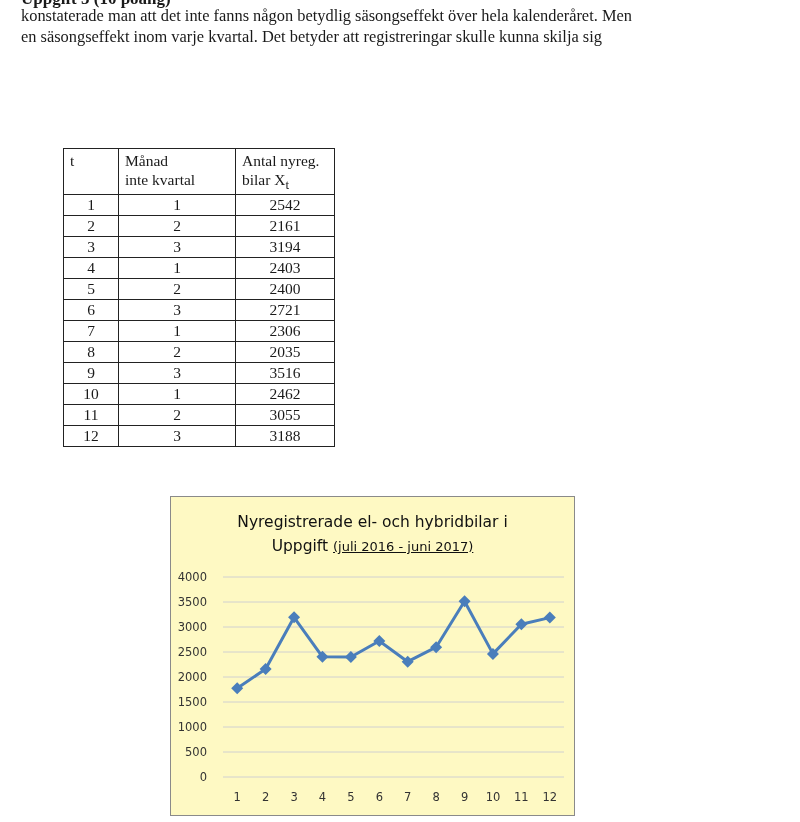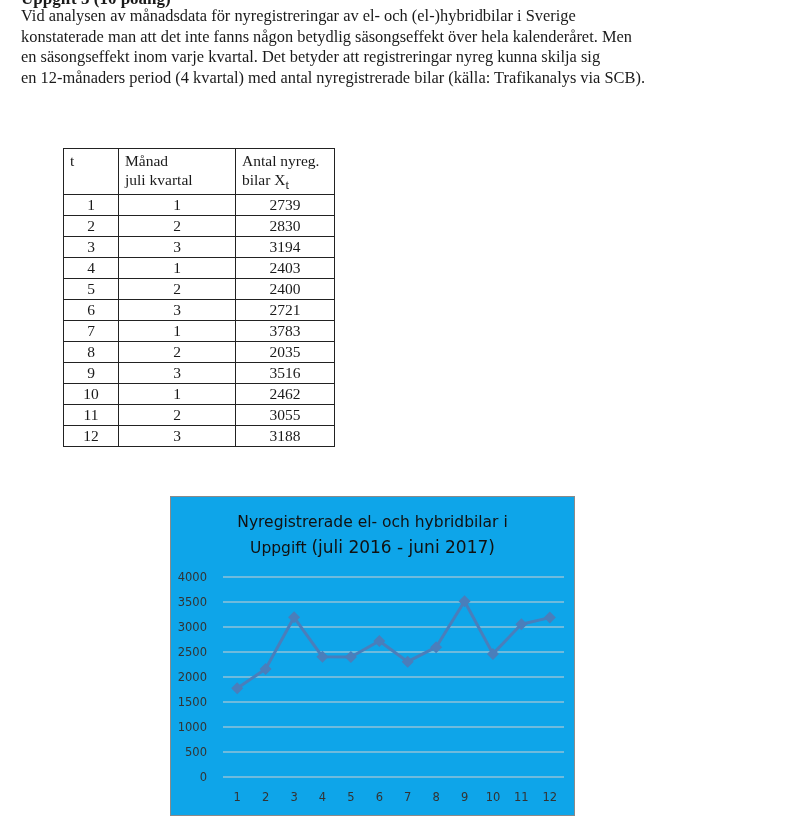--- a/index.html
+++ b/index.html
@@ -5,57 +5,55 @@
   html, body { margin: 0; padding: 0; background: #ffffff; }
   body { width: 800px; height: 822px; position: relative; overflow: hidden; font-family: "Liberation Serif", "DejaVu Serif", serif; color: #1a1a1a; }
   .heading { position: absolute; left: 21px; top: -11px; font-size: 17px; font-weight: bold; line-height: 20px; white-space: nowrap; }
   .para { position: absolute; left: 21px; top: 6px; width: 770px; font-size: 16.4px; line-height: 20.6px; }
   .para div { white-space: nowrap; }
   table.data { position: absolute; left: 63px; top: 148px; border-collapse: collapse; font-size: 15.5px; }
   table.data td, table.data th { border: 1.5px solid #222; padding: 0 6px; height: 20px; line-height: 20px; font-weight: normal; }
   table.data th { text-align: left; vertical-align: top; padding-top: 2px; line-height: 19px; height: 40px; }
   table.data td { text-align: center; }
   .c1 { width: 42px; } .c2 { width: 104px; } .c3 { width: 86px; }
-  .chart { position: absolute; left: 170px; top: 496px; width: 403px; height: 318px; border: 1.5px solid #8a8a8a; background: #0ea5e9; }
+  .chart { position: absolute; left: 170px; top: 496px; width: 403px; height: 318px; border: 1.5px solid #8a8a8a; background: #fef9c3; }
   .chart svg { position: absolute; left: 0; top: 0; }
   .ctitle { position: absolute; left: 0; width: 403px; text-align: center; font-family: "DejaVu Sans", "Liberation Sans", sans-serif; color: #111; }
   .ct1 { top: 16px; font-size: 15.5px; }
   .ct2 { top: 40px; font-size: 15.5px; }
-  .ct2 .sub { font-size: 17px; }
+  .ct2 .sub { font-size: 13px; text-decoration: underline; }
 </style>
 </head>
 <body>
 
 <div class="heading">Uppgift 5 (10 poäng)</div>
 
 <div class="para">
-  <div>Vid analysen av månadsdata för nyregistreringar av el- och (el-)hybridbilar i Sverige</div>
   <div>konstaterade man att det inte fanns någon betydlig säsongseffekt över hela kalenderåret. Men</div>
-  <div>en säsongseffekt inom varje kvartal. Det betyder att registreringar nyreg kunna skilja sig</div>
-  <div>en 12-månaders period (4 kvartal) med antal nyregistrerade bilar (källa: Trafikanalys via SCB).</div>
+  <div>en säsongseffekt inom varje kvartal. Det betyder att registreringar skulle kunna skilja sig</div>
 </div>
 
 <table class="data">
   <thead>
     <tr>
       <th class="c1">t</th>
-      <th class="c2"><span>Månad</span><br><span>juli kvartal</span></th>
+      <th class="c2"><span>Månad</span><br><span>inte kvartal</span></th>
       <th class="c3"><span>Antal nyreg.</span><br><span>bilar X</span><sub>t</sub></th>
     </tr>
   </thead>
   <tbody id="tbody">
       <tr>
         <td>1</td>
         <td>1</td>
-        <td>2739</td>
+        <td>2542</td>
       </tr>
       <tr>
         <td>2</td>
         <td>2</td>
-        <td>2830</td>
+        <td>2161</td>
       </tr>
       <tr>
         <td>3</td>
         <td>3</td>
         <td>3194</td>
       </tr>
       <tr>
         <td>4</td>
         <td>1</td>
         <td>2403</td>
@@ -66,21 +64,21 @@
         <td>2400</td>
       </tr>
       <tr>
         <td>6</td>
         <td>3</td>
         <td>2721</td>
       </tr>
       <tr>
         <td>7</td>
         <td>1</td>
-        <td>3783</td>
+        <td>2306</td>
       </tr>
       <tr>
         <td>8</td>
         <td>2</td>
         <td>2035</td>
       </tr>
       <tr>
         <td>9</td>
         <td>3</td>
         <td>3516</td>

